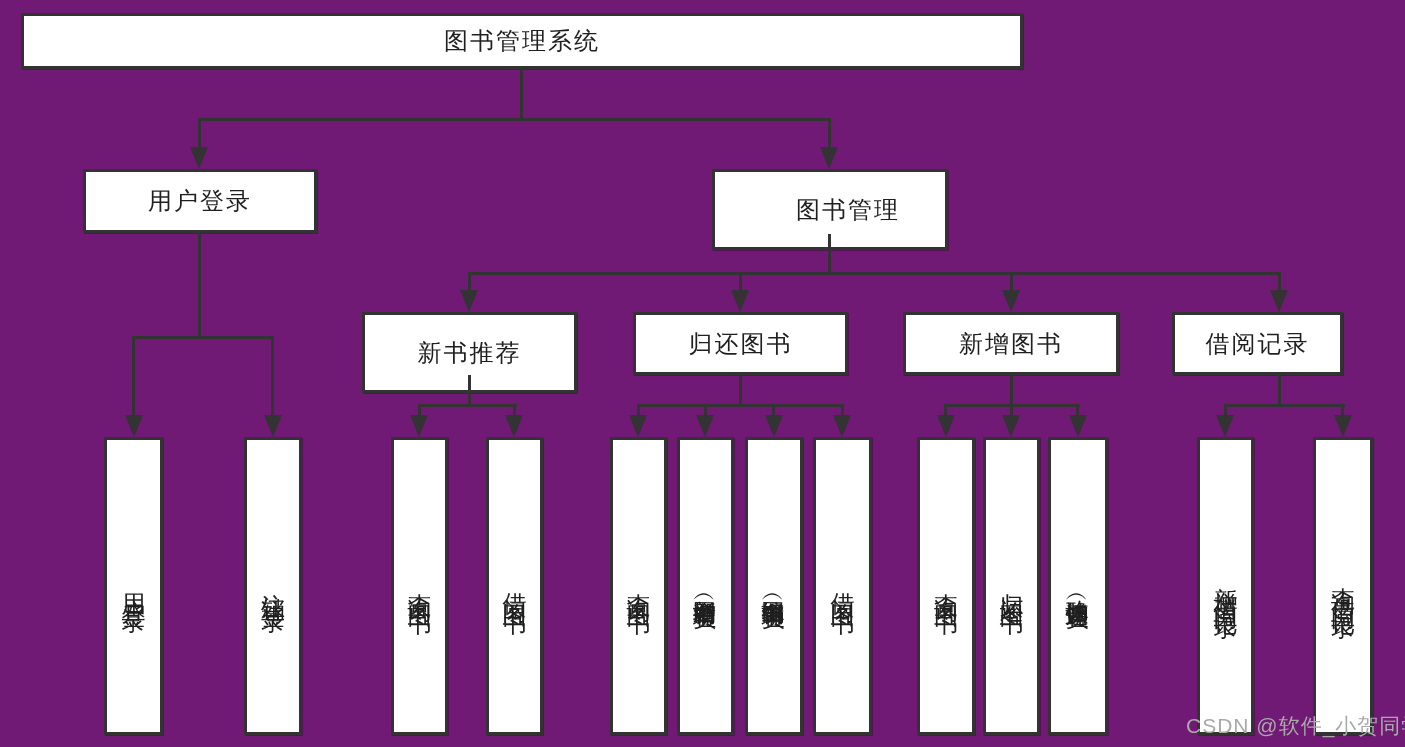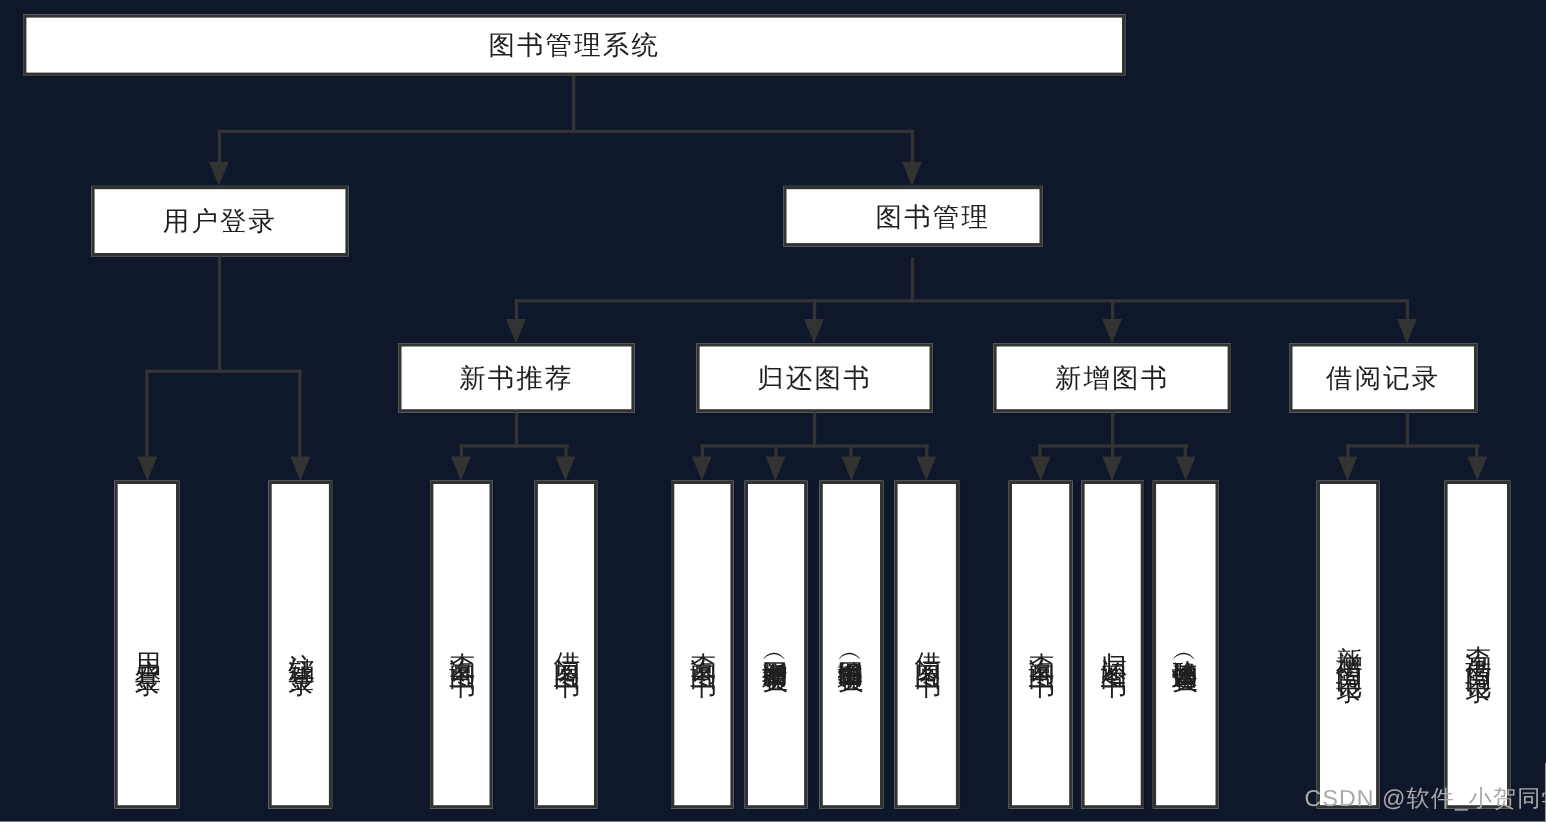--- a/index.html
+++ b/index.html
@@ -1,19 +1,19 @@
 <!DOCTYPE html>
 <html><head>
 <meta charset="utf-8">
 <style>
   html,body{margin:0;padding:0;background:#fff;}
   #canvas{
     position:relative;
     width:1405px;height:747px;
-    background:#0f172a;
+    background:#701a75;
     font-family:"Liberation Sans", sans-serif;
     color:#1f1f1f;
     overflow:hidden;
   }
   .box{
     position:absolute;
     box-sizing:border-box;
     background:#ffffff;
     border:3px solid #333333;
     display:flex;
@@ -62,41 +62,41 @@
   <div class="box" style="left:21px;top:13px;width:1002px;height:56px;">图书管理系统</div>
 
   <div class="ln" style="left:520px;top:69px;width:3px;height:52px;"></div>
   <div class="ln" style="left:198px;top:118px;width:633px;height:3px;"></div>
   <div class="ln" style="left:198px;top:118px;width:3px;height:33px;"></div>
   <div class="ln" style="left:828px;top:118px;width:3px;height:33px;"></div>
   <div class="arr" style="left:190px;top:147px;"></div>
   <div class="arr" style="left:820px;top:147px;"></div>
 
   <div class="box" style="left:83px;top:169px;width:234px;height:64px;">用户登录</div>
-  <div class="box" style="left:712px;top:169px;width:236px;height:55px;padding-left:36px;">图书管理</div>
+  <div class="box" style="left:712px;top:169px;width:236px;height:81px;padding-left:36px;">图书管理</div>
 
   <div class="ln" style="left:198px;top:233px;width:3px;height:106px;"></div>
   <div class="ln" style="left:132px;top:336px;width:142px;height:3px;"></div>
   <div class="ln" style="left:132px;top:336px;width:3px;height:81px;"></div>
   <div class="ln" style="left:271px;top:336px;width:3px;height:81px;"></div>
   <div class="arr" style="left:125px;top:415px;"></div>
   <div class="arr" style="left:264px;top:415px;"></div>
 
   <div class="ln" style="left:828px;top:234px;width:3px;height:41px;"></div>
   <div class="ln" style="left:468px;top:272px;width:813px;height:3px;"></div>
   <div class="ln" style="left:468px;top:272px;width:3px;height:20px;"></div>
   <div class="ln" style="left:739px;top:272px;width:3px;height:20px;"></div>
   <div class="ln" style="left:1010px;top:272px;width:3px;height:20px;"></div>
   <div class="ln" style="left:1278px;top:272px;width:3px;height:20px;"></div>
   <div class="arr" style="left:460px;top:290px;"></div>
   <div class="arr" style="left:731px;top:290px;"></div>
   <div class="arr" style="left:1002px;top:290px;"></div>
   <div class="arr" style="left:1270px;top:290px;"></div>
 
-  <div class="box" style="left:362px;top:312px;width:215px;height:63px;">新书推荐</div>
+  <div class="box" style="left:362px;top:312px;width:215px;height:81px;">新书推荐</div>
   <div class="box" style="left:633px;top:312px;width:215px;height:63px;">归还图书</div>
   <div class="box" style="left:903px;top:312px;width:216px;height:63px;">新增图书</div>
   <div class="box" style="left:1172px;top:312px;width:171px;height:63px;">借阅记录</div>
 
   <div class="ln" style="left:468px;top:375px;width:3px;height:32px;"></div>
   <div class="ln" style="left:418px;top:404px;width:99px;height:3px;"></div>
   <div class="ln" style="left:418px;top:404px;width:3px;height:13px;"></div>
   <div class="ln" style="left:513px;top:404px;width:3px;height:13px;"></div>
   <div class="arr" style="left:410px;top:415px;"></div>
   <div class="arr" style="left:505px;top:415px;"></div>

